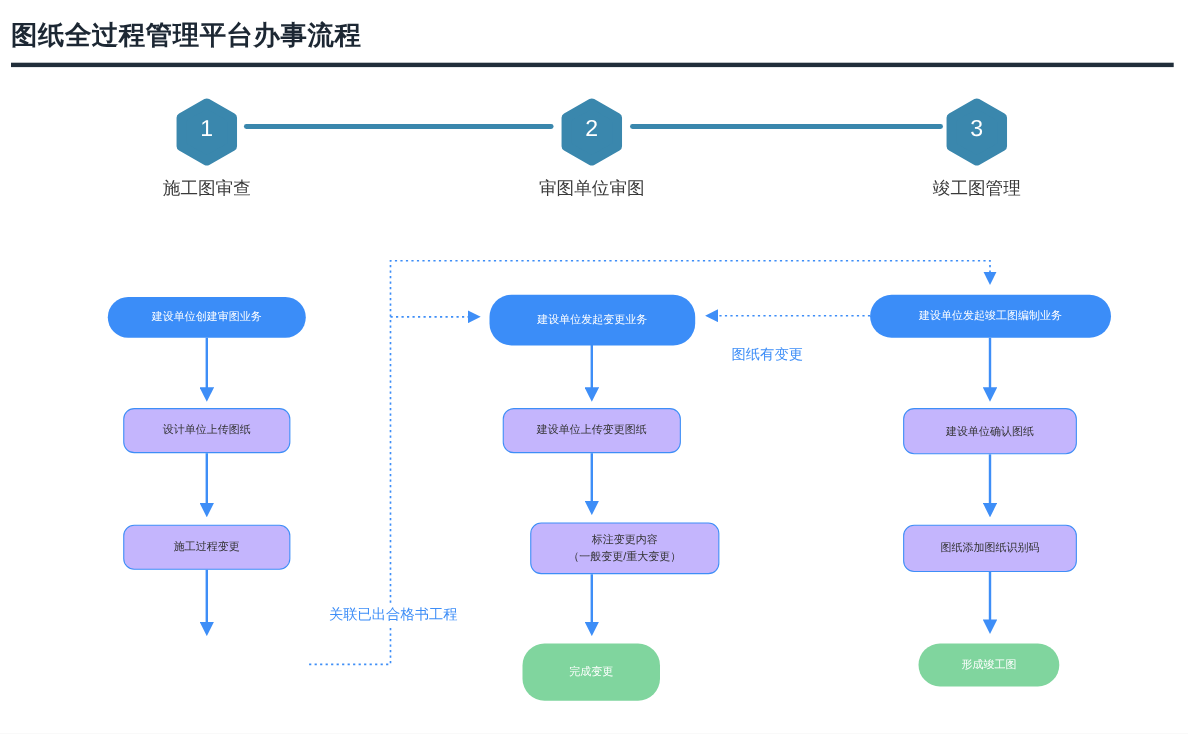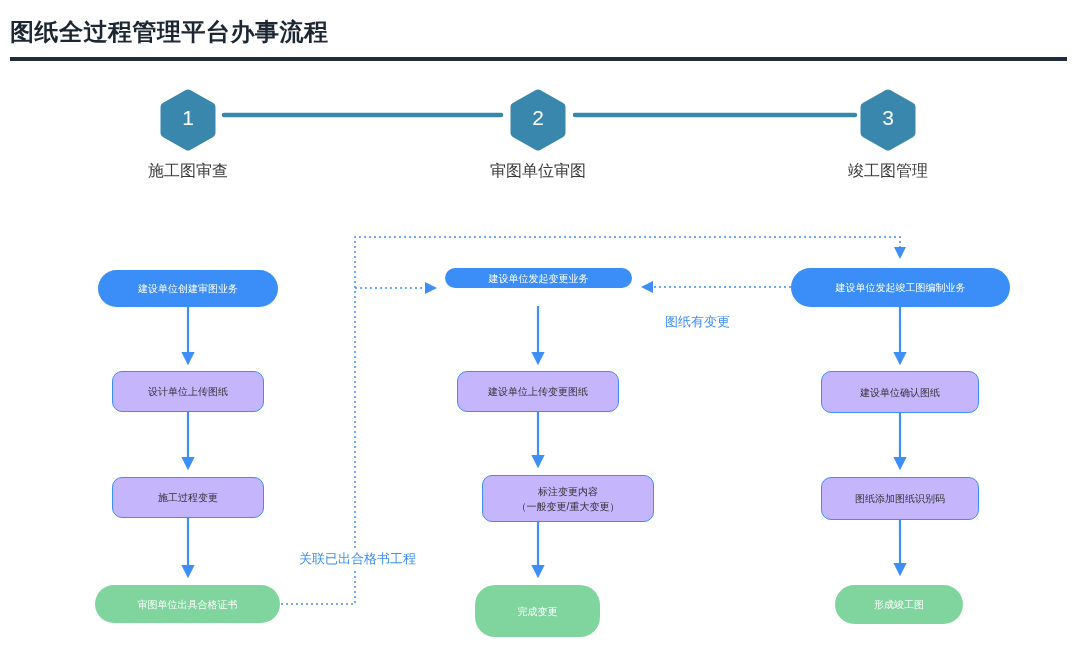--- a/index.html
+++ b/index.html
@@ -103,23 +103,22 @@
     <span class="step-number">3</span>
   </div>
 
   <div class="step-label" style="left:78px;">施工图审查</div>
   <div class="step-label" style="left:428px;">审图单位审图</div>
   <div class="step-label" style="left:778px;">竣工图管理</div>
 
   <div class="node pill-blue" style="left:98px;top:270px;width:180px;height:37px;">建设单位创建审图业务</div>
   <div class="node box-white" style="left:112px;top:371px;width:152px;height:41px;">设计单位上传图纸</div>
   <div class="node box-white" style="left:112px;top:477px;width:152px;height:41px;">施工过程变更</div>
-  <div class="node pill-green" style="left:95px;top:585px;width:185px;height:38px;">审图单位出具合格证书</div>
 
-  <div class="node pill-blue" style="left:445px;top:268px;width:187px;height:20px;">建设单位发起变更业务</div>
+  <div class="node pill-blue" style="left:445px;top:268px;width:187px;height:46px;">建设单位发起变更业务</div>
   <div class="node box-white" style="left:457px;top:371px;width:162px;height:41px;">建设单位上传变更图纸</div>
   <div class="node box-white" style="left:482px;top:475px;width:172px;height:47px;">
     <div>标注变更内容</div>
     <div>（一般变更/重大变更）</div>
   </div>
   <div class="node pill-green" style="left:475px;top:585px;width:125px;height:52px;">完成变更</div>
 
   <div class="node pill-blue" style="left:791px;top:268px;width:219px;height:39px;">建设单位发起竣工图编制业务</div>
   <div class="node box-white" style="left:821px;top:371px;width:158px;height:42px;">建设单位确认图纸</div>
   <div class="node box-white" style="left:821px;top:477px;width:158px;height:43px;">图纸添加图纸识别码</div>

